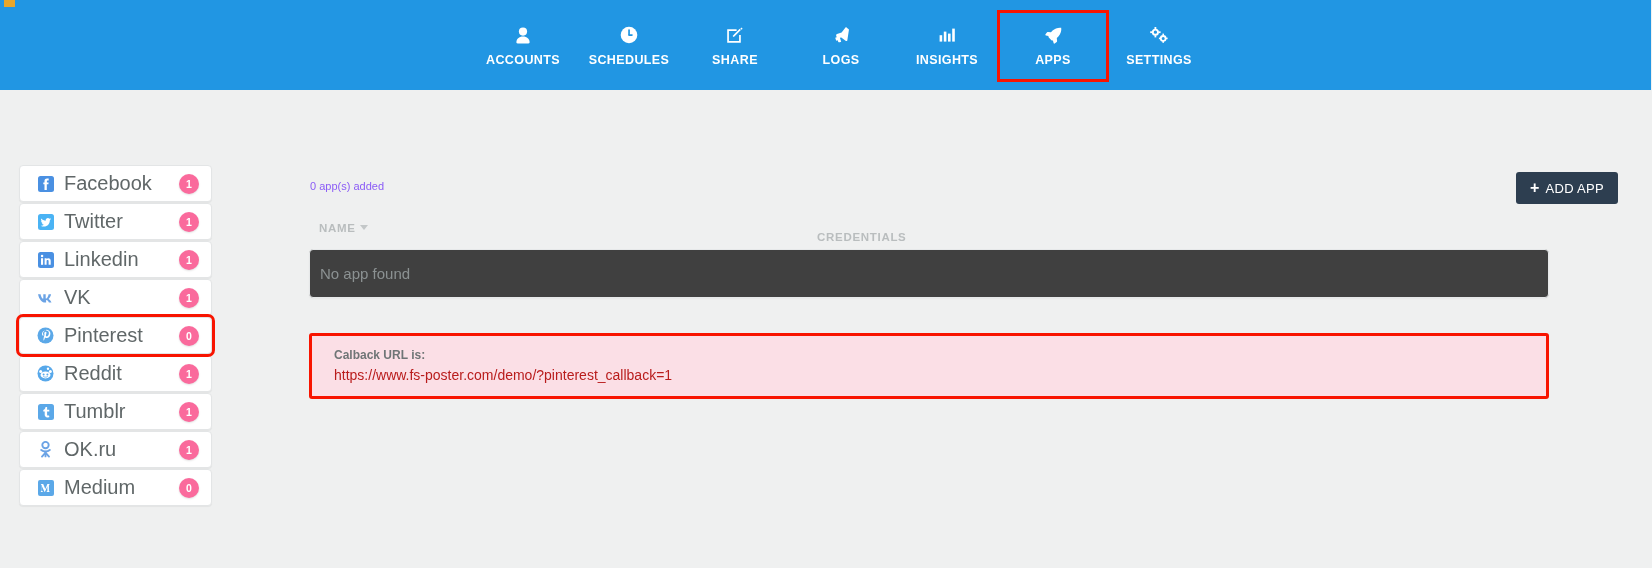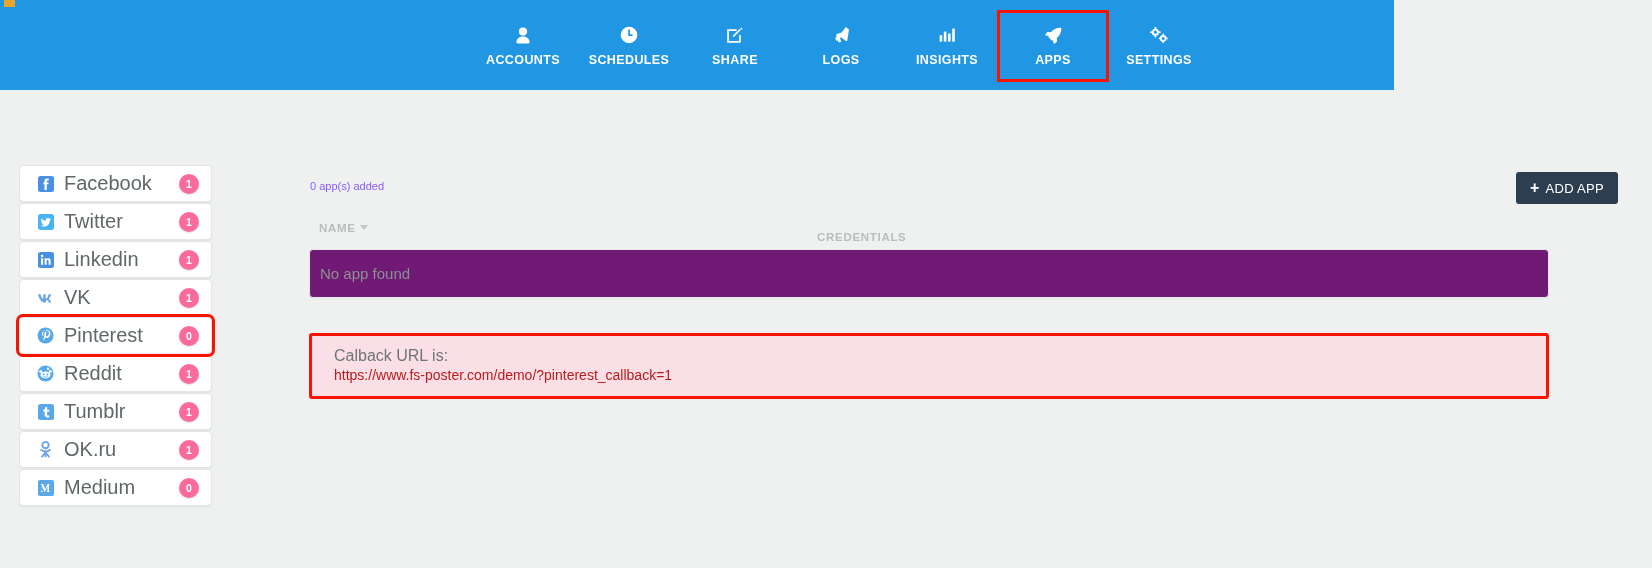--- a/index.html
+++ b/index.html
@@ -7,21 +7,21 @@
     margin: 0; padding: 0;
     width: 1652px; height: 568px;
     background: #eff0f0;
     font-family: "Liberation Sans", sans-serif;
     overflow: hidden;
   }
 
   
   #topbar {
     position: absolute; top: 0; left: 0;
-    width: 1394px; height: 90px;
+    width: 1651px; height: 90px;
     background: #2196e3;
   }
   #corner-dot {
     position: absolute; top: 0; left: 4px;
     width: 11px; height: 7px;
     background: #e8a62a;
   }
   #nav {
     position: absolute; top: 0; left: 0;
     height: 90px;
@@ -133,21 +133,21 @@
     display: inline-block;
     margin-left: 4px;
     border-left: 4px solid transparent;
     border-right: 4px solid transparent;
     border-top: 5px solid #c3c7c8;
     vertical-align: 2px;
   }
   #th-cred { position: absolute; left: 508px; top: 16px; }
 
   #empty-row {
-    background: #701a75;
+    background: #404040;
     border: 1px solid #e6e8e9;
     border-radius: 4px;
     height: 49px;
     display: flex; align-items: center;
     padding-left: 10px;
     font-size: 15px;
     color: #8b9192;
     box-shadow: 0 1px 2px rgba(0,0,0,.04);
     width: 1240px;
   }
@@ -155,23 +155,24 @@
   #callback-box {
     margin-top: 35px;
     width: 1240px;
     min-height: 57px;
     background: #fbdfe6;
     border: 3px solid #f81400;
     border-radius: 3px;
     padding: 10px 0 10px 22px;
   }
   #callback-label {
-    font-size: 16px;
+    font-size: 12px;
     color: #6f7576;
     line-height: 19px;
+    font-weight: bold;
   }
   #callback-url {
     display: block;
     font-size: 14px;
     color: #b91c1c;
     text-decoration: none;
     line-height: 21px;
     cursor: pointer;
   }
 </style>

